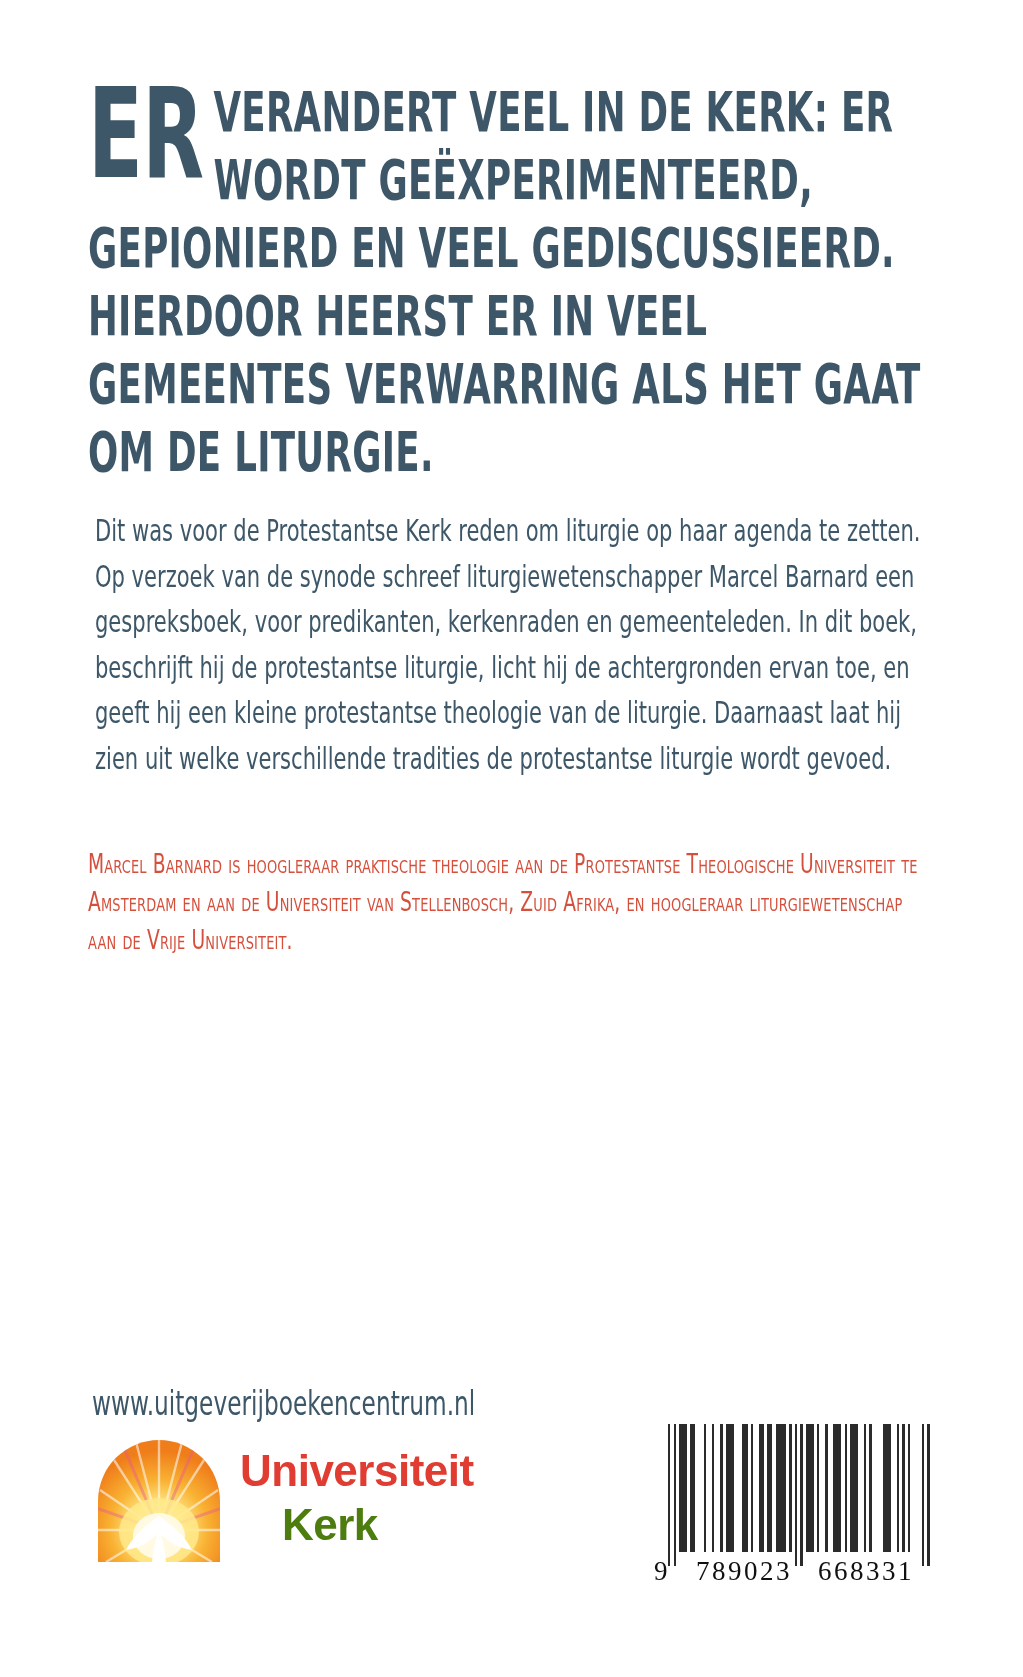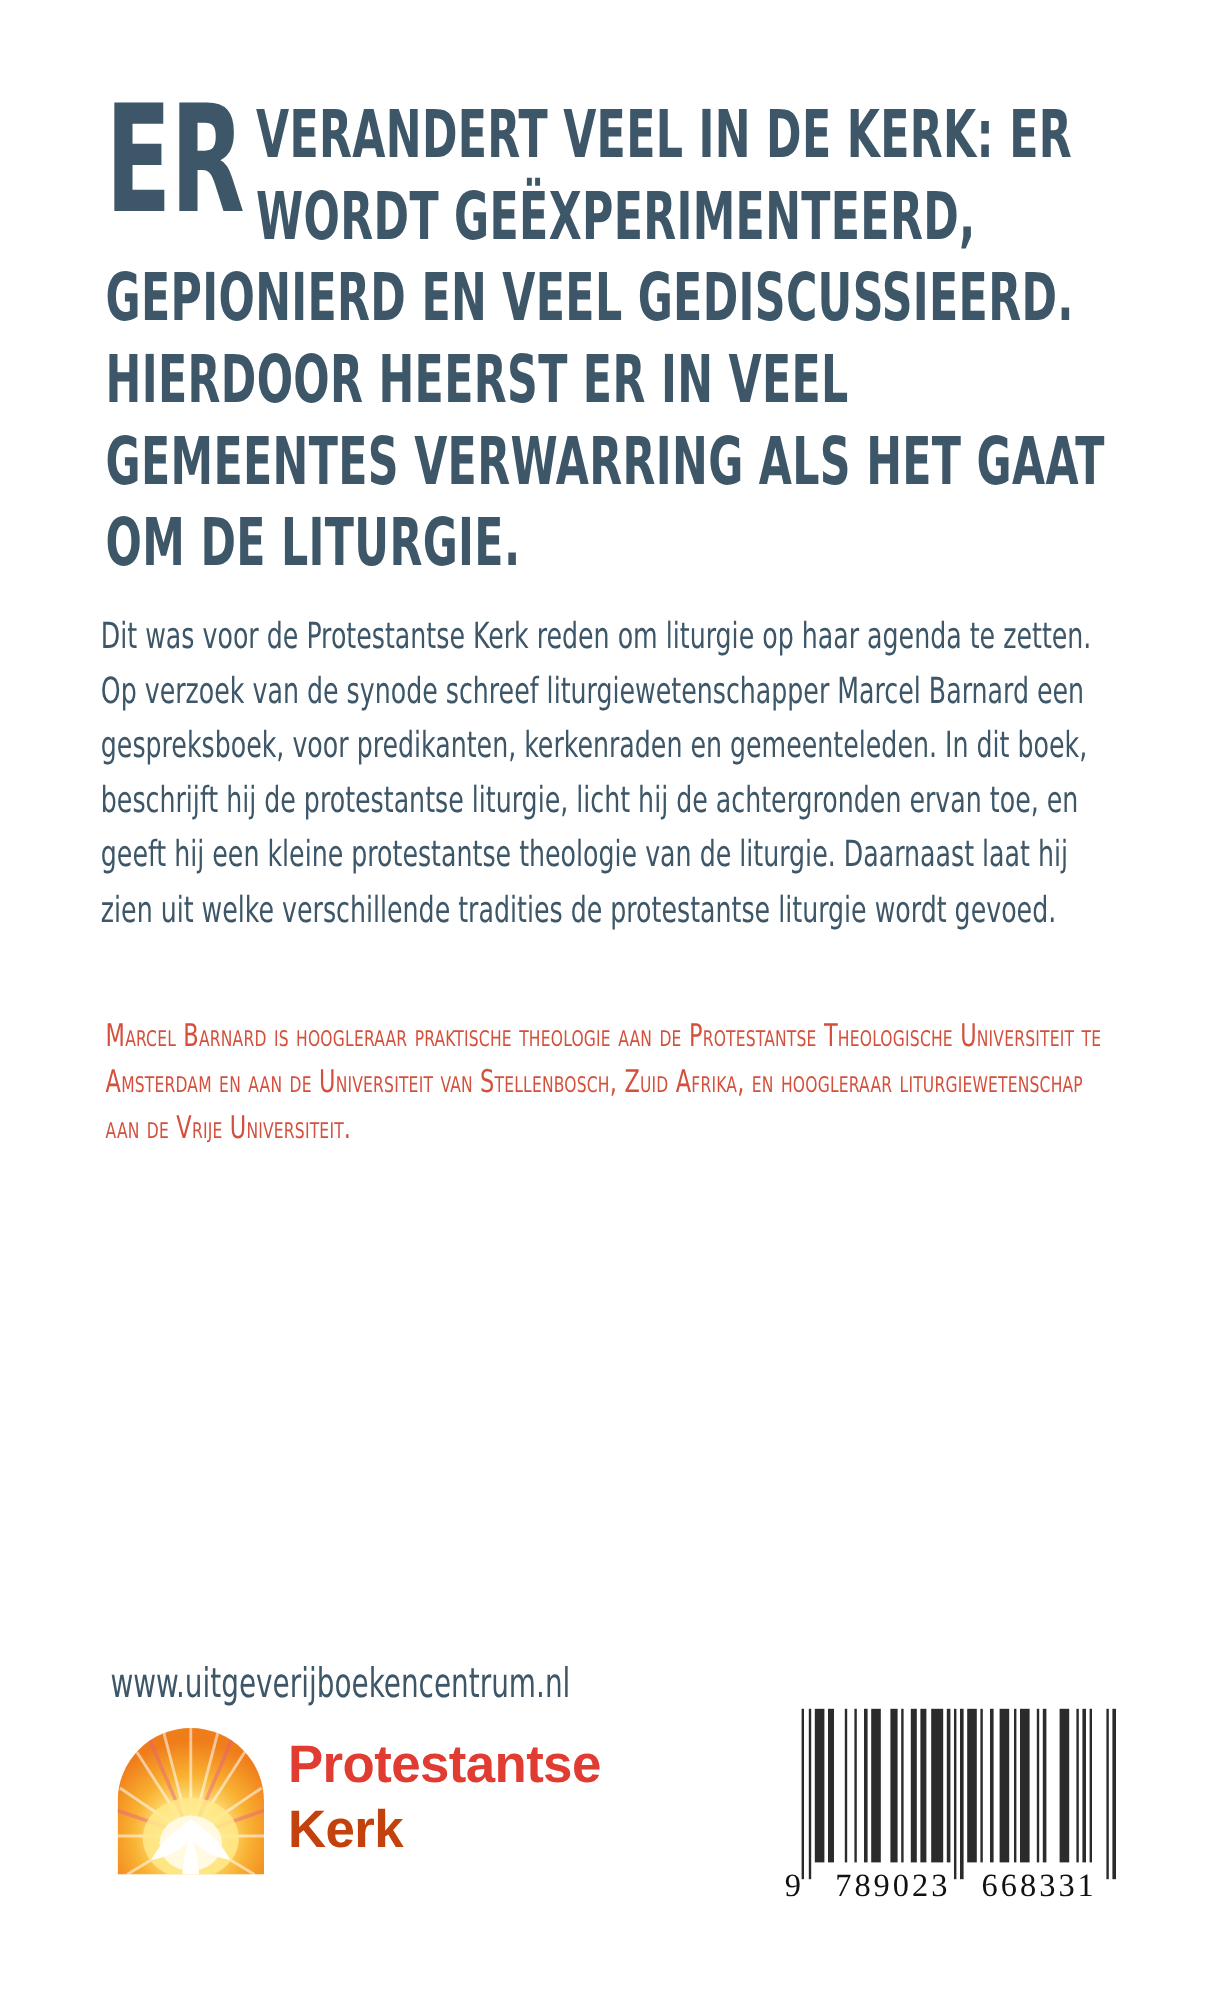--- a/index.html
+++ b/index.html
@@ -48,21 +48,21 @@
     float: left;
     font-size: 124px;
     line-height: 104px;
     margin: 4px 14px 0 0;
     letter-spacing: -1px;
   }
 
   
   .body-block {
     position: absolute;
-    left: 84px;
+    left: 95px;
     top: 508px;
     width: 838px;
   }
   .body-text {
     margin: 0;
     color: #3d5768;
     font-family: "Liberation Sans Narrow", "DejaVu Sans Condensed", "Liberation Sans", sans-serif;
     font-size: 30px;
     line-height: 45.5px;
     transform: scaleX(0.78);
@@ -174,21 +174,21 @@
     position: absolute;
     left: 144px;
     top: 6px;
     font-family: "Liberation Sans", sans-serif;
     font-weight: 700;
     font-size: 44px;
     line-height: 54px;
     letter-spacing: -0.5px;
   }
   .logo-line1 { color: #e03c31; display: block; }
-  .logo-line2 { color: #c2410c; display: block; }
+  .logo-line2 { color: #4d7c0f; display: block; margin-left: 42px; }
 </style>
 </head>
 <body>
 
 <div class="cover">
 
   <div class="headline-block">
     <h1 class="headline"><span class="drop">ER</span><span>VERANDERT VEEL IN DE KERK: ER WORDT GEËXPERIMENTEERD, GEPIONIERD EN VEEL GEDISCUSSIEERD. HIERDOOR HEERST ER IN VEEL GEMEENTES VERWARRING ALS HET GAAT OM DE LITURGIE.</span></h1>
   </div>
 
@@ -278,18 +278,18 @@
             <line x1="63" y1="92" x2="0" y2="70"></line>
             <line x1="63" y1="92" x2="126" y2="70"></line>
           </g>
           <ellipse cx="63" cy="94" rx="40" ry="34" fill="#ffe98a" opacity="0.85"></ellipse>
           <ellipse cx="63" cy="98" rx="26" ry="23" fill="#fffbe6" opacity="0.95"></ellipse>
           <path d="M63 78 C52 86 38 96 30 112 C44 110 54 104 61 96 C58 108 56 118 56 126 L70 126 C70 118 68 108 65 96 C72 104 82 110 96 112 C88 96 74 86 63 78 Z" fill="#ffffff"></path>
         </g>
       </svg>
     </div>
     <div class="logo-text">
-      <span class="logo-line1">Protestantse</span>
+      <span class="logo-line1">Universiteit</span>
       <span class="logo-line2">Kerk</span>
     </div>
   </div>
 
 </div>
 
 </body></html>

